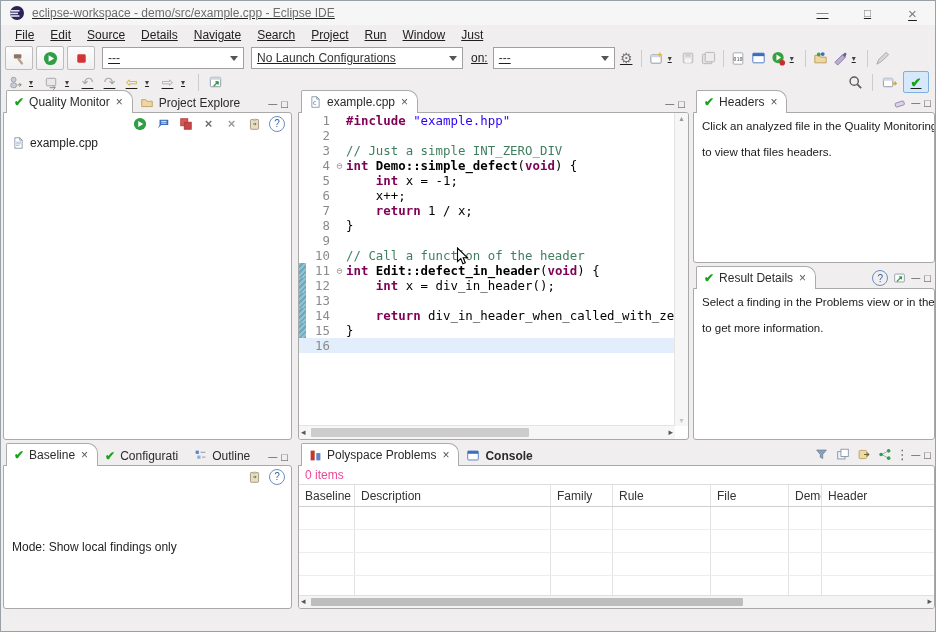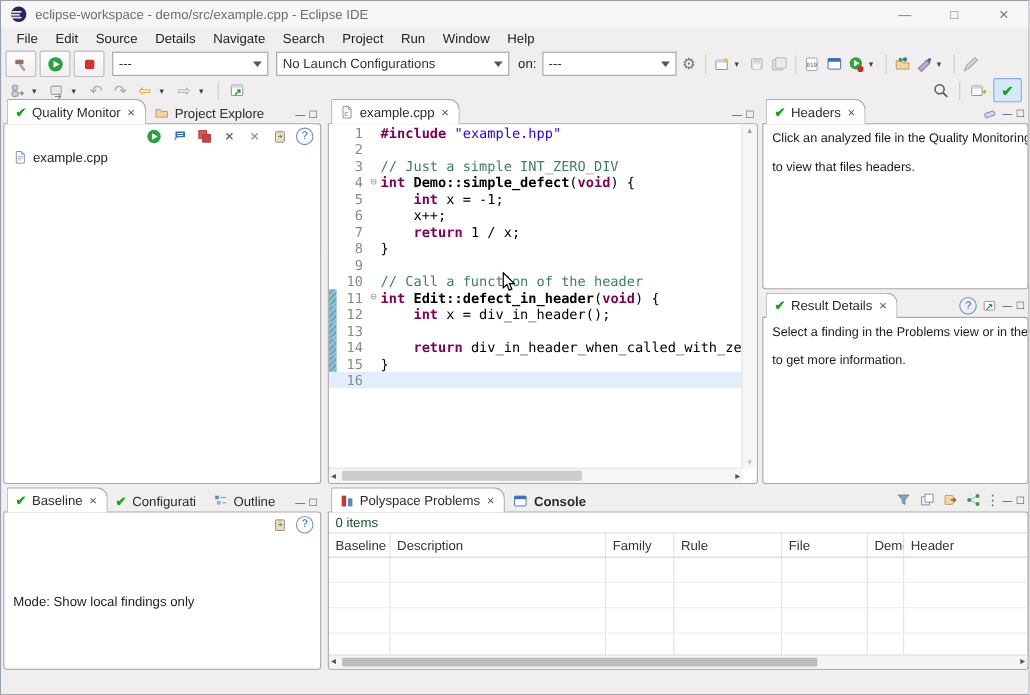--- a/index.html
+++ b/index.html
@@ -1,18 +1,18 @@
 <!DOCTYPE html>
 <html><head>
 <meta charset="utf-8">
 <style>
   html,body{margin:0;padding:0;}
   #app{position:relative;width:936px;height:632px;box-sizing:border-box;
        font-family:"Liberation Sans",sans-serif;font-size:12px;color:#1e1e1e;
-       background:#f0eeee;border:1px solid #98a0a8;overflow:hidden;}
+       background:#f0eeee;border:1px solid #98a0a8;overflow:hidden;text-decoration:underline;}
   .nosel{user-select:none;}
   
   .titlebar{height:24px;display:flex;align-items:center;background:#f7f6f6;padding-left:8px;gap:7px;}
   .titletext{color:#6d6d6d;font-size:12px;}
   .winctrls{margin-left:auto;display:flex;height:24px;}
   .winctrls span{width:45px;display:flex;align-items:center;justify-content:center;color:#7a7a7a;font-size:12px;}
   
   .menubar{height:20px;display:flex;align-items:center;padding-left:6px;}
   .menu-item{padding:0 8px;color:#222;}
   
@@ -66,21 +66,21 @@
   .tok-com{color:#3f7f5f;}
   .tok-pl{color:#000;}
   .vscroll{position:absolute;top:0;right:0;width:13px;bottom:13px;background:#f6f6f6;border-left:1px solid #e4e4e4;}
   .vscroll .up{position:absolute;top:1px;left:0;right:0;text-align:center;font-size:8px;color:#9a9a9a;}
   .vscroll .dn{position:absolute;bottom:1px;left:0;right:0;text-align:center;font-size:8px;color:#c3c3c3;}
   .hscroll{position:absolute;left:0;right:13px;bottom:0;height:13px;background:#f6f6f6;border-top:1px solid #e4e4e4;}
   .hscroll .lf{position:absolute;left:2px;top:1px;font-size:9px;color:#555;}
   .hscroll .rt{position:absolute;right:2px;top:1px;font-size:9px;color:#555;}
   .hthumb{position:absolute;top:2px;height:9px;background:#cccccc;border-radius:1px;}
   
-  .items-row{height:18px;display:flex;align-items:center;padding-left:6px;border-bottom:1px solid #dedede;color:#14532d;}
+  .items-row{height:18px;display:flex;align-items:center;padding-left:6px;border-bottom:1px solid #dedede;color:#ec4899;}
   .ptable-head{display:flex;height:21px;align-items:center;border-bottom:1px solid #cfcfcf;}
   .pcell{height:100%;box-sizing:border-box;display:flex;align-items:center;padding-left:6px;
          border-right:1px solid #e2e2e2;overflow:hidden;white-space:nowrap;}
   .phead{color:#333;}
   .prow{display:flex;height:22px;border-bottom:1px solid #ededed;}
   .c0{width:56px;flex:none;}.c1{width:196px;flex:none;}.c2{width:62px;flex:none;}
   .c3{width:98px;flex:none;}.c4{width:78px;flex:none;}.c5{width:33px;flex:none;}.c6{flex:1;border-right:none;}
   .phscroll{position:absolute;left:0;right:0;bottom:0;height:12px;background:#f4f4f4;border-top:1px solid #e0e0e0;}
   .phscroll .lf{position:absolute;left:2px;top:0;font-size:9px;color:#555;}
   .phscroll .rt{position:absolute;right:2px;top:0;font-size:9px;color:#555;}
@@ -112,21 +112,21 @@
   <div class="menubar" id="menu-bar">
       <span class="menu-item">File</span>
       <span class="menu-item">Edit</span>
       <span class="menu-item">Source</span>
       <span class="menu-item">Details</span>
       <span class="menu-item">Navigate</span>
       <span class="menu-item">Search</span>
       <span class="menu-item">Project</span>
       <span class="menu-item">Run</span>
       <span class="menu-item">Window</span>
-      <span class="menu-item">Help</span>
+      <span class="menu-item">Just</span>
     </div>
 
   <div class="toolbar1">
     <span class="tbtn">
       <svg width="15" height="15" viewBox="0 0 16 16">
         <rect x="2" y="3.5" width="8" height="4.5" rx="1" fill="#8c7468"></rect>
         <rect x="7.5" y="7" width="2.6" height="8" rx="1" transform="rotate(-38 8.8 11)" fill="#bca08c"></rect>
       </svg>
     </span>
     <span class="tbtn">

